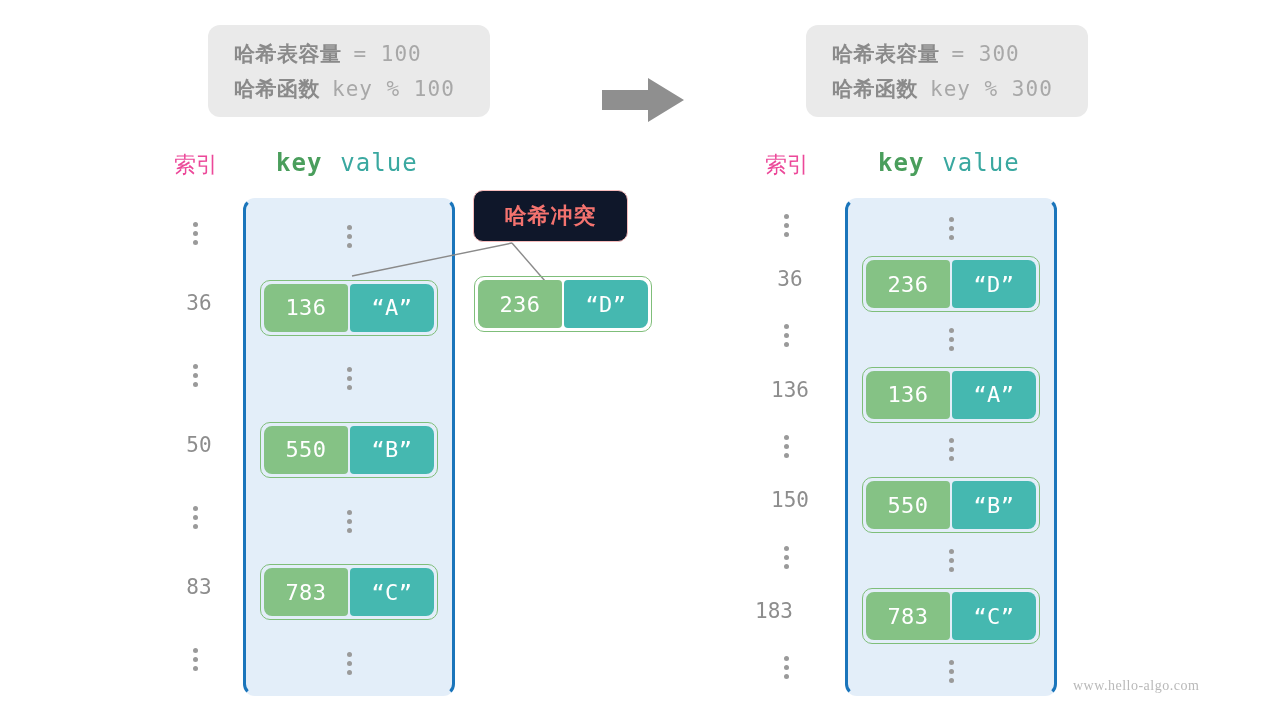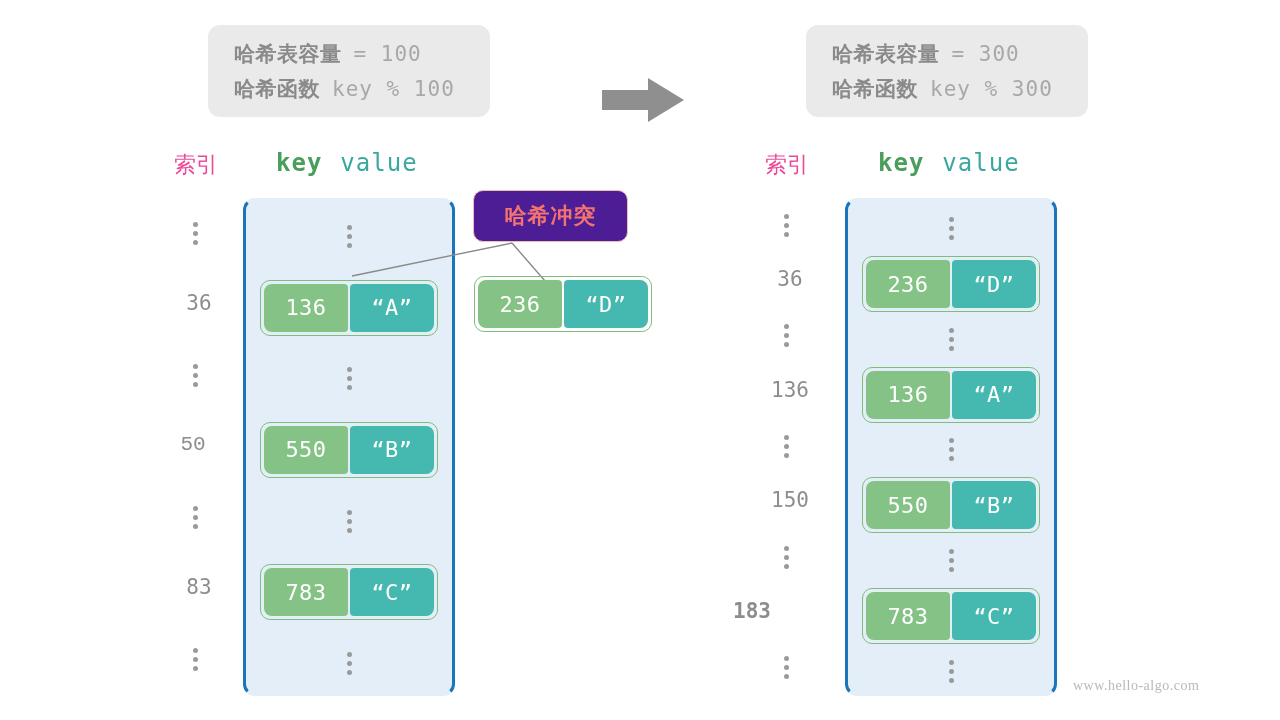--- a/index.html
+++ b/index.html
@@ -154,21 +154,21 @@
   }
   .cell-val {
     background: #45b8b0;
     border-radius: 4px 8px 8px 4px;
     margin-left: 2px;
   }
 
   
   .badge {
     position: absolute;
-    background: #4c1d95;
+    background: #0f172a;
     border: 1.5px solid #f6bcbc;
     border-radius: 10px;
     display: flex;
     align-items: center;
     justify-content: center;
     font-family: "DejaVu Sans", "Liberation Sans", sans-serif;
     font-weight: bold;
     font-size: 22px;
     color: #f4736f;
     letter-spacing: 1px;
@@ -291,21 +291,21 @@
         <i></i>
         <i></i>
         <i></i>
       </div>
       <div class="idx-label" style="left: 159px; top: 290.714px; width: 80px;">36</div>
       <div class="vdots" style="position: absolute; left: 193px; top: 363.857px;">
         <i></i>
         <i></i>
         <i></i>
       </div>
-      <div class="idx-label" style="left: 153px; top: 433px; width: 80px; font-family: Liberation Mono, monospace;">50</div>
+      <div class="idx-label" style="left: 159px; top: 433px; width: 80px;">50</div>
       <div class="vdots" style="position: absolute; left: 193px; top: 506.143px;">
         <i></i>
         <i></i>
         <i></i>
       </div>
       <div class="idx-label" style="left: 159px; top: 575.286px; width: 80px;">83</div>
       <div class="vdots" style="position: absolute; left: 193px; top: 648.429px;">
         <i></i>
         <i></i>
         <i></i>
@@ -395,21 +395,21 @@
         <i></i>
         <i></i>
         <i></i>
       </div>
       <div class="idx-label" style="left: 750px; top: 488.333px; width: 80px;">150</div>
       <div class="vdots" style="position: absolute; left: 784px; top: 545.667px;">
         <i></i>
         <i></i>
         <i></i>
       </div>
-      <div class="idx-label" style="left: 712px; top: 599px; width: 80px; font-weight: bold;">183</div>
+      <div class="idx-label" style="left: 734px; top: 599px; width: 80px;">183</div>
       <div class="vdots" style="position: absolute; left: 784px; top: 656.333px;">
         <i></i>
         <i></i>
         <i></i>
       </div>
     </div>
 
   <svg class="connectors">
     <line x1="352" y1="276" x2="512" y2="243" stroke="#8a8a8a" stroke-width="1.4"></line>
     <line x1="512" y1="243" x2="545" y2="281" stroke="#8a8a8a" stroke-width="1.4"></line>

